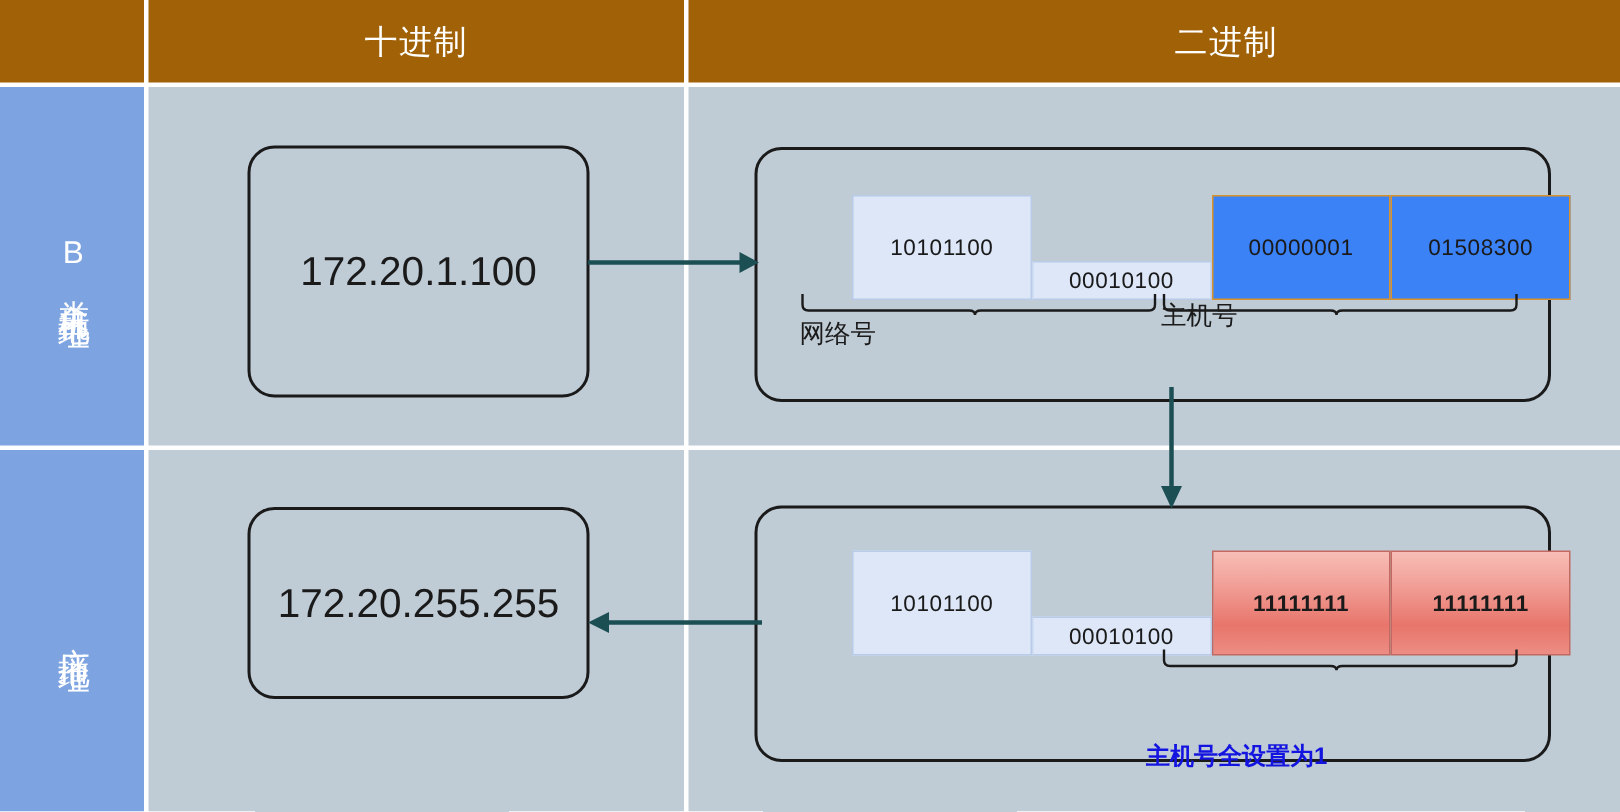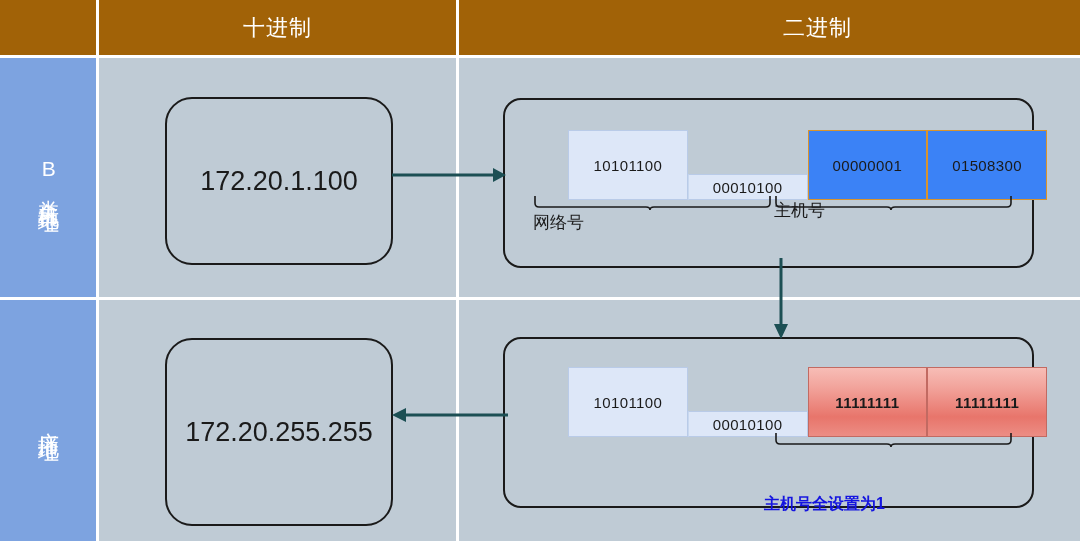--- a/index.html
+++ b/index.html
@@ -43,24 +43,24 @@
   
   .rbox{
     position:absolute;
     border:2px solid #1a1a1a;
     border-radius:18px;
     background:#bfcbd5;
     box-sizing:border-box;
   }
   .rbox.dec{
     display:flex;align-items:center;justify-content:center;
-    font-size:27px;color:#1a1a1a;border-radius:27px;
+    font-size:27px;color:#1a1a1a;
   }
   #dec-box-1{left:165px;top:97px;width:228px;height:168px;}
-  #dec-box-2{left:165px;top:338px;width:228px;height:188px;}
+  #dec-box-2{left:165px;top:338px;width:228px;height:128px;}
   #bin-box-1{left:503px;top:98px;width:531px;height:170px;}
   #bin-box-2{left:503px;top:337px;width:531px;height:171px;}
 
   
   .octets{
     position:absolute;display:flex;height:70px;padding-left:35px;
   }
   #octets-1{left:533px;top:130px;width:479px;}
   #octets-2{left:533px;top:367px;width:479px;}
   .octet{

